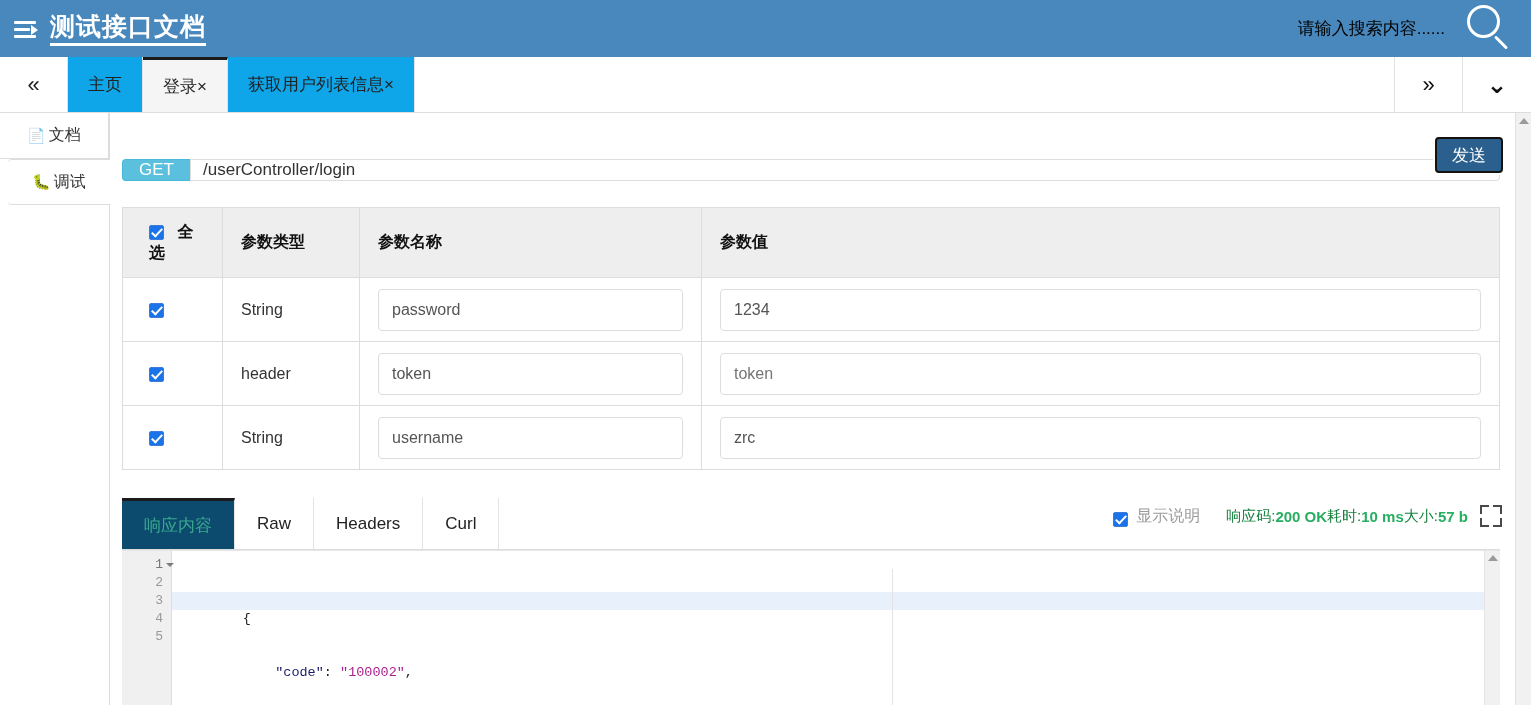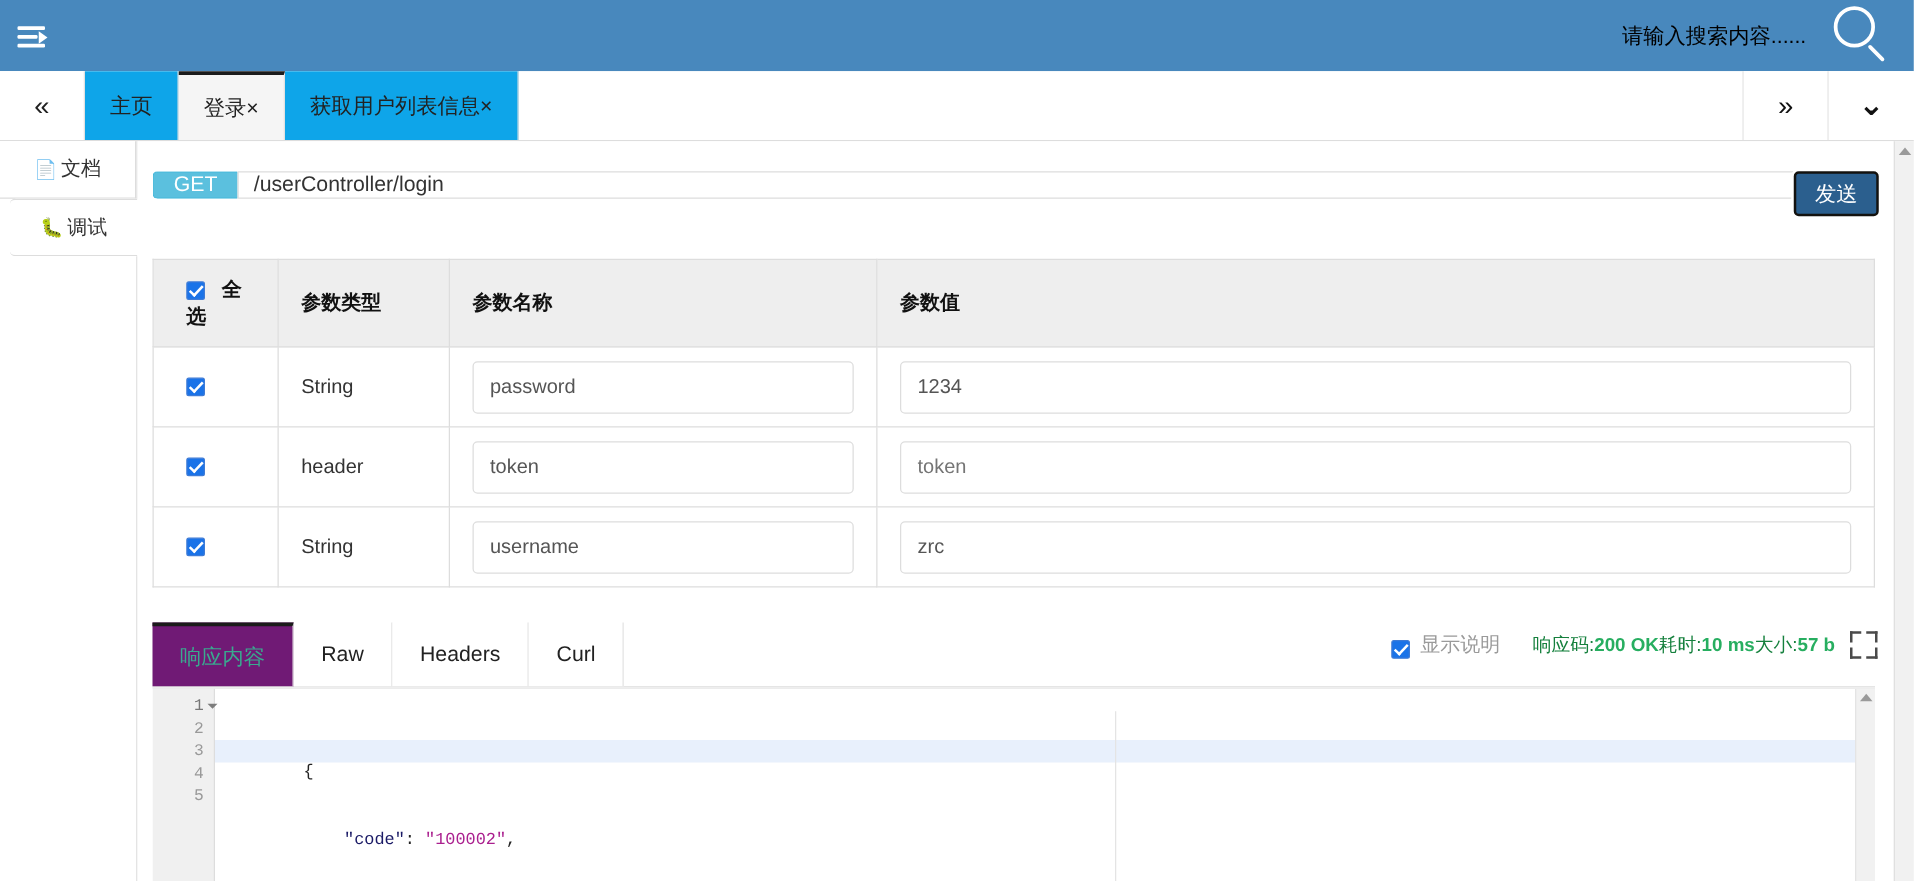--- a/index.html
+++ b/index.html
@@ -99,21 +99,21 @@
 
   
   .main {
     position: absolute; left: 110px; top: 113px; width: 1406px; height: 592px;
     background: #ffffff; overflow: hidden;
   }
 
   
   .url-row {
     position: absolute; left: 12px; top: 24px; width: 1378px; height: 44px;
-    display: flex; align-items: flex-start;
+    display: flex; align-items: flex-end;
   }
   .method-badge {
     width: 68px; background: #5bc0de; color: #ffffff; font-size: 17px;
     display: flex; align-items: center; justify-content: center;
     border: 1px solid #46b8da; border-right: none;
     border-top-left-radius: 4px; border-bottom-left-radius: 4px;
   }
   .url-input {
     flex: 1; border: 1px solid #dddddd; background: #ffffff;
     font-size: 17px; color: #333333; padding: 0 12px;
@@ -169,21 +169,21 @@
   .resp-tabs {
     position: absolute; left: 12px; top: 385px; width: 1378px; height: 52px;
     border-bottom: 1px solid #dddddd; display: flex; align-items: stretch;
   }
   .rtab {
     padding: 0 22px; display: flex; align-items: center; justify-content: center;
     font-size: 17px; color: #222222; border-right: 1px solid #e4e4e4;
     background: #ffffff;
   }
   .rtab.active {
-    background: #701a75; border-top: 3px solid #1b1b1b; color: #3aa98f;
+    background: #0c4a6e; border-top: 3px solid #1b1b1b; color: #3aa98f;
   }
   .resp-meta {
     position: absolute; right: 14px; top: 392px; display: flex; align-items: center;
     gap: 0; font-size: 15px;
   }
   .show-desc { display: flex; align-items: flex-end; margin-right: 26px; }
   .show-desc span { color: #9a9a9a; margin-left: 8px; font-size: 16px; }
   .meta-label { color: #15803d; text-align: right; }
   .meta-val   { color: #27ae60; font-weight: bold; }
   .expand-icon {
@@ -256,20 +256,21 @@
 <body>
 
 <div class="topbar">
   <div class="brand">
     <div class="burger-icon">
       <i></i>
         <i></i>
         <i></i>
         <i class="arrow"></i>
     </div>
+    <div class="brand-title">测试接口文档</div>
   </div>
   <div class="topbar-right">
     <div class="search-placeholder">请输入搜索内容......</div>
     <div class="search-icon">
       <div class="ring"></div>
         <div class="handle"></div>
     </div>
   </div>
 </div>
 

